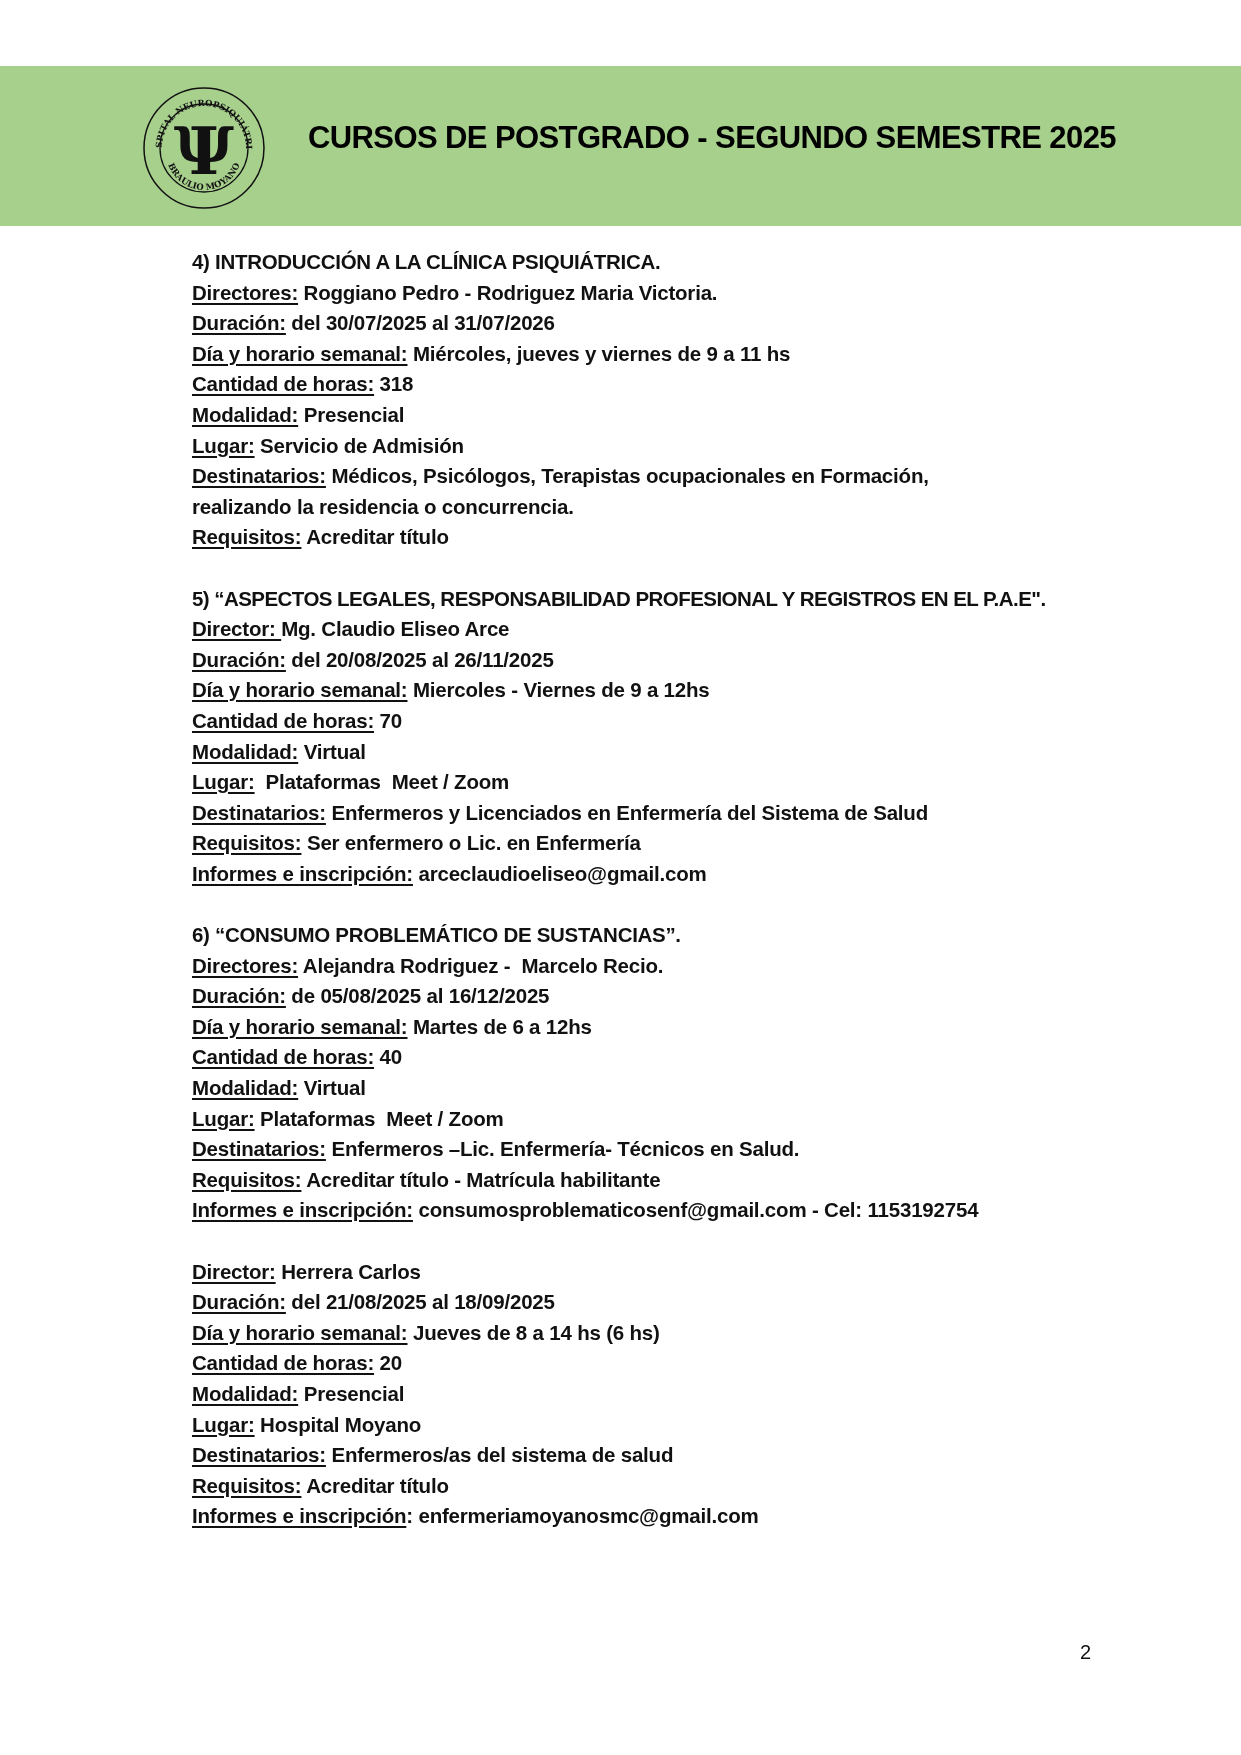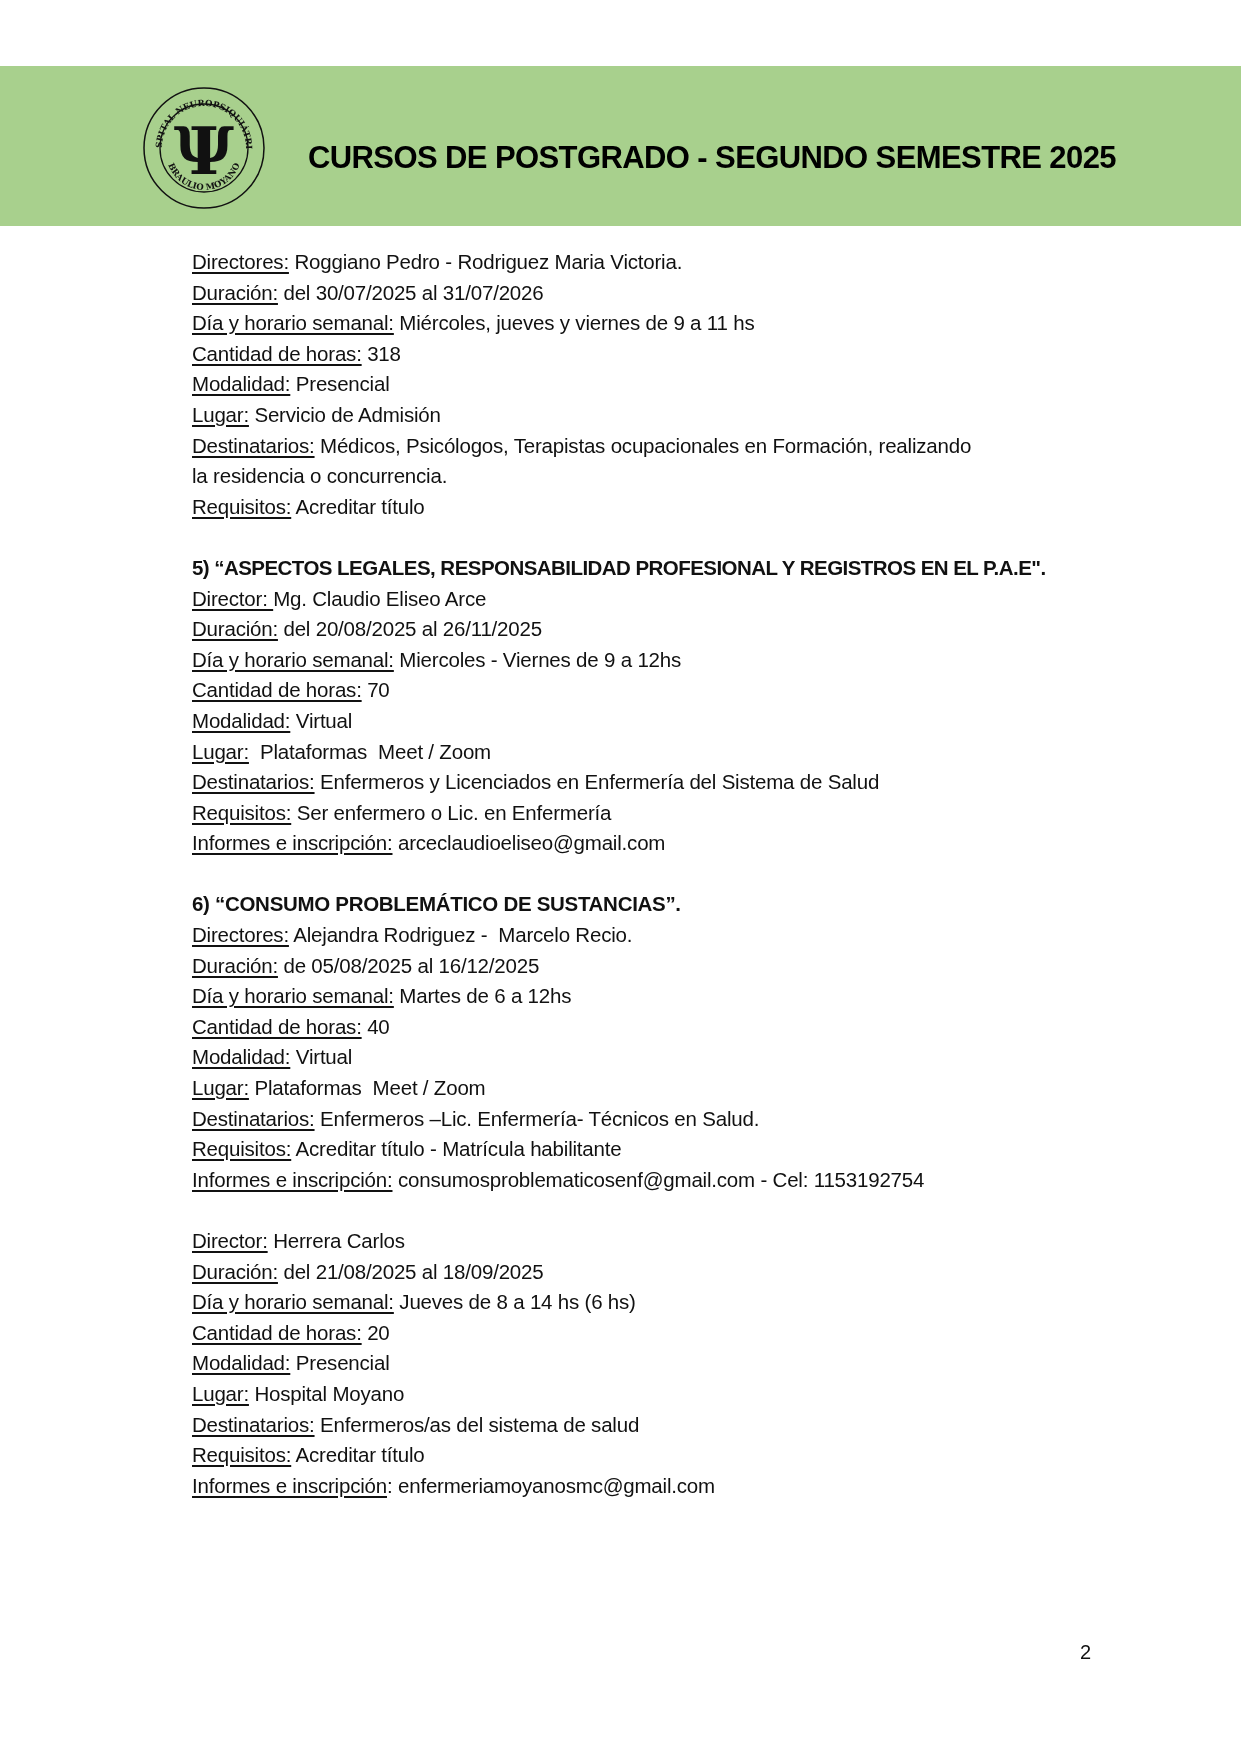--- a/index.html
+++ b/index.html
@@ -1,25 +1,25 @@
 <!DOCTYPE html>
 <html><head>
 <meta charset="utf-8">
 <style>
   html, body { margin: 0; padding: 0; background: #ffffff; }
   body { width: 1241px; height: 1755px; position: relative; overflow: hidden;
          font-family: "Liberation Sans", "DejaVu Sans", sans-serif; color: #111; }
   .banner { position: absolute; left: 0; top: 66px; width: 1241px; height: 160px; background: #a8d08d; }
   .logo { position: absolute; left: 140px; top: 86px; width: 128px; height: 124px; }
-  .title { position: absolute; left: 308px; top: 140px; font-size: 31px; font-weight: bold;
+  .title { position: absolute; left: 308px; top: 120px; font-size: 31px; font-weight: bold;
            letter-spacing: -0.6px; color: #000; white-space: nowrap; }
   .content { position: absolute; left: 192px; top: 247px; width: 920px; }
   .course { margin-bottom: 30.6px; }
   .course-title { font-weight: bold; font-size: 20.5px; line-height: 30.6px; letter-spacing: -0.3px; }
-  .row { font-size: 20.5px; line-height: 30.6px; letter-spacing: -0.2px; }
+  .row { font-size: 20.5px; line-height: 30.6px; letter-spacing: -0.2px; font-weight: bold; }
   .lbl { text-decoration: underline; text-underline-offset: 3px; }
   .page-num { position: absolute; left: 1080px; top: 1641px; font-size: 20px; }
 </style>
 </head>
 <body>
 
 <div class="banner"></div>
 
 <svg class="logo" viewBox="0 0 128 124">
   <defs>
@@ -34,20 +34,21 @@
   <text font-size="8.5" font-weight="bold" font-family="'DejaVu Serif', serif" fill="#111">
     <textPath href="#arcBot" startOffset="50%" text-anchor="middle">BRAULIO MOYANO</textPath>
   </text>
   <text x="64" y="88" font-size="66" font-weight="bold" text-anchor="middle" font-family="'DejaVu Serif', serif" fill="#111">Ψ</text>
 </svg>
 
 <div class="title">CURSOS DE POSTGRADO - SEGUNDO SEMESTRE 2025</div>
 
 <div class="content">
   <div class="course">
+    <div class="course-title">4) INTRODUCCIÓN A LA CLÍNICA PSIQUIÁTRICA.</div>
     <div class="row"><span class="lbl">Directores:</span><span>  Roggiano Pedro - Rodriguez Maria Victoria.</span></div>
     <div class="row"><span class="lbl">Duración:</span><span> del 30/07/2025 al 31/07/2026</span></div>
     <div class="row"><span class="lbl">Día y horario semanal:</span><span> Miércoles, jueves y  viernes de 9 a 11 hs</span></div>
     <div class="row"><span class="lbl">Cantidad de horas:</span><span> 318</span></div>
     <div class="row"><span class="lbl">Modalidad:</span><span> Presencial</span></div>
     <div class="row"><span class="lbl">Lugar:</span><span> Servicio de Admisión</span></div>
     <div class="row" style="width:800px"><span class="lbl">Destinatarios:</span><span> Médicos, Psicólogos, Terapistas ocupacionales en Formación, realizando la residencia o concurrencia.</span></div>
     <div class="row"><span class="lbl">Requisitos:</span><span> Acreditar título</span></div>
   </div>
 

